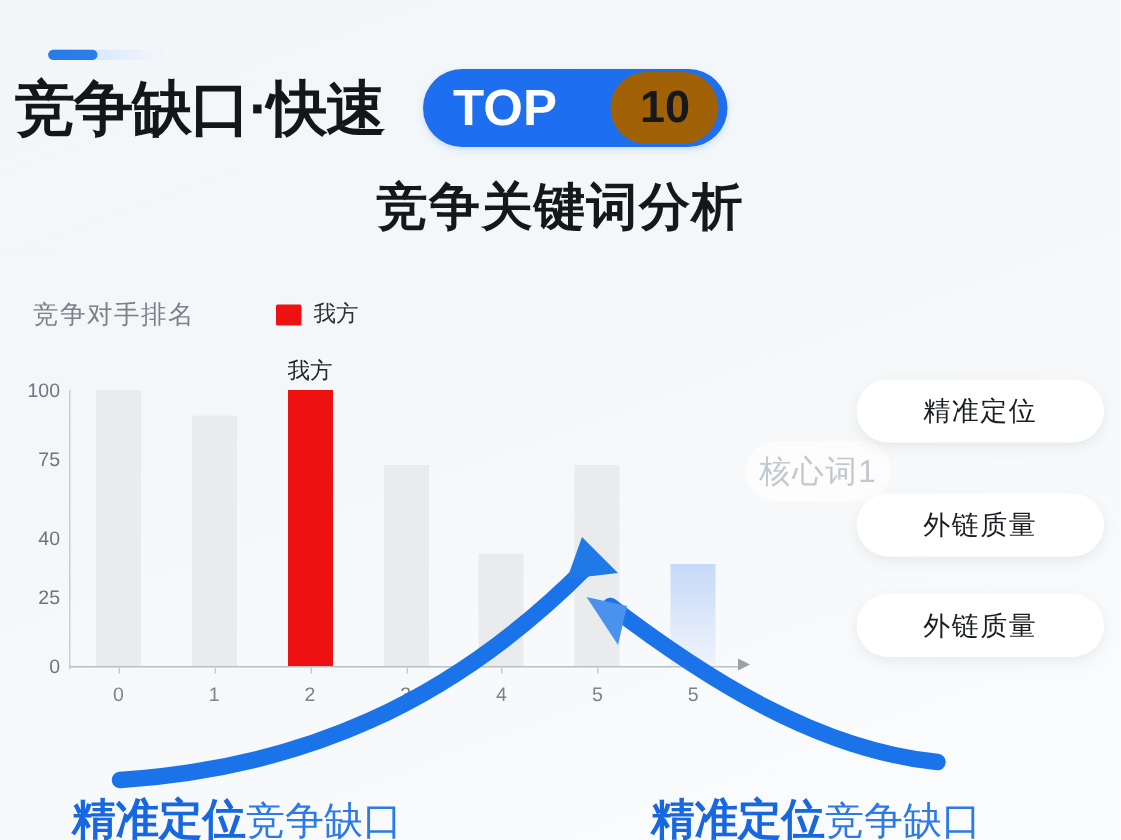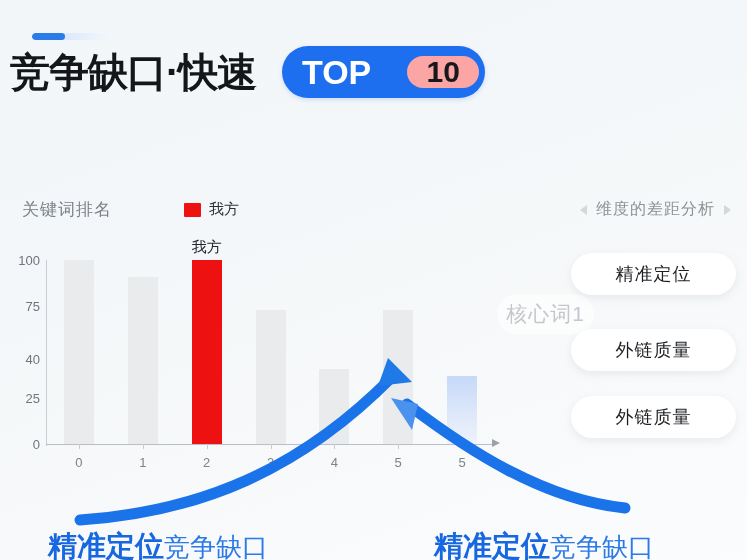--- a/index.html
+++ b/index.html
@@ -14,21 +14,21 @@
 
   
   .accent-wrap{position:absolute;left:32px;top:33px;width:82px;height:7px;border-radius:4px;overflow:hidden;
     background:linear-gradient(90deg,#cfe0fb 0%,#dde9fc 45%,#eef3fb 80%,#f4f7fb 100%);}
   .accent-fill{position:absolute;left:0;top:0;width:33px;height:7px;border-radius:4px;background:#2a7ce8;}
 
   
   .headline{position:absolute;left:10px;top:45px;font-size:40px;font-weight:bold;color:#14161a;letter-spacing:-1px;white-space:nowrap;}
   .top-pill{position:absolute;left:282px;top:46px;height:52px;border-radius:26px;background:#1e6ef0;display:flex;align-items:center;padding:0 6px 0 20px;box-shadow:0 2px 5px rgba(30,110,240,.18);gap:24px;}
   .top-pill .tword{font-size:34px;font-weight:bold;color:#ffffff;letter-spacing:0px;line-height:1;padding-right:12px;}
-  .top-circle{width:72px;height:32px;border-radius:24px;background:#fca5a5;display:flex;align-items:center;justify-content:center;}
+  .top-circle{width:72px;height:48px;border-radius:24px;background:#a16207;display:flex;align-items:center;justify-content:center;}
   .top-circle span{font-size:30px;font-weight:bold;color:#16181c;}
 
   .subtitle{position:absolute;left:0;top:115px;width:747px;text-align:center;font-size:34px;font-weight:bold;color:#15171b;letter-spacing:1px;}
 
   
   .legend-left{position:absolute;left:22px;top:198px;font-size:17px;color:#7b8187;letter-spacing:1px;}
   .legend-item{position:absolute;left:184px;top:200px;display:flex;align-items:center;gap:8px;}
   .legend-swatch{width:17px;height:14px;background:#ed1111;border-radius:1px;display:block;}
   .legend-label{font-size:15px;color:#2d3136;}
 
@@ -75,32 +75,28 @@
 
   <div class="headline">竞争缺口·快速</div>
 
   <div class="top-pill">
     <span class="tword">TOP</span>
     <span class="top-circle">
       <span>10</span>
     </span>
   </div>
 
+  <div class="subtitle">竞争关键词分析</div>
 
-  <div class="legend-left">关键词排名</div>
+  <div class="legend-left">竞争对手排名</div>
   <div class="legend-item">
     <span class="legend-swatch"></span>
     <span class="legend-label">我方</span>
   </div>
 
-  <div class="right-head">
-    <span class="tri l"></span>
-    <span class="cap">维度的差距分析</span>
-    <span class="tri r"></span>
-  </div>
 
   <div class="chart">
     <div class="axis-v"></div>
     <div class="axis-h"></div>
     <div class="axis-arrow"></div>
     <div class="yaxis" id="yaxis">
         <div class="ytick" style="top: 10px;">100</div>
         <div class="ytick" style="top: 56px;">75</div>
         <div class="ytick" style="top: 109.36px;">40</div>
         <div class="ytick" style="top: 148px;">25</div>

